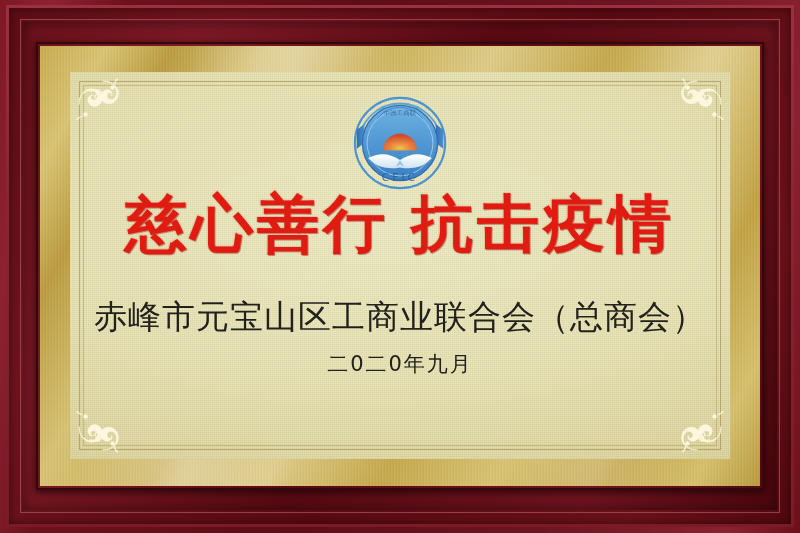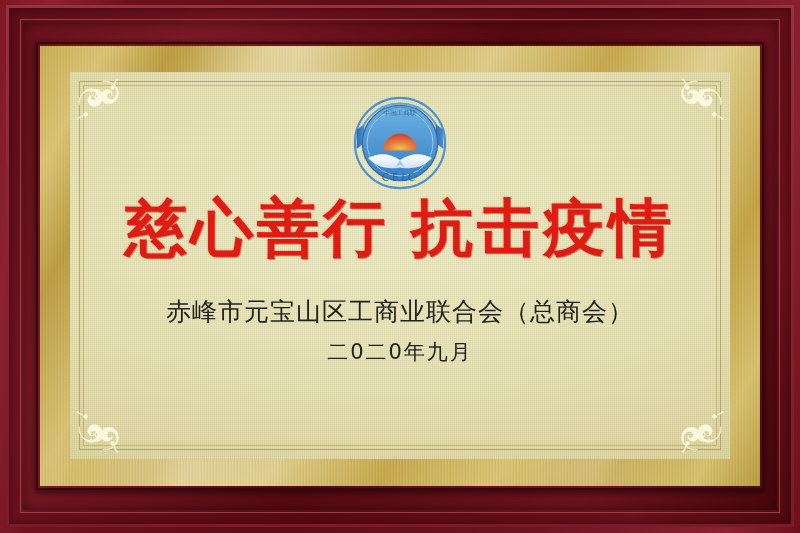--- a/index.html
+++ b/index.html
@@ -88,32 +88,32 @@
   .c-bl{left:2px;bottom:2px;transform:scaleY(-1);}
   .c-br{right:2px;bottom:2px;transform:scale(-1,-1);}
   
   .content{
     position:absolute;inset:0;display:flex;flex-direction:column;align-items:center;
   }
   .logo-wrap{margin-top:24px;width:94px;height:94px;position:relative;}
   .logo-wrap svg{width:100%;height:100%;display:block;}
   .title{
     margin-top:6px;
-    font-family:Liberation Serif, serif;
+    font-family:Liberation Mono, monospace;
     font-size:62px;font-weight:bold;line-height:1.05;
     color:#e01b12;
     letter-spacing:4px;
     white-space:nowrap;
     text-shadow:1px 1px 0 rgba(120,10,5,.35), 0 0 2px rgba(224,27,18,.5);
   }
   .title .gap{display:inline-block;width:22px;}
   .org{
     margin-top:34px;
     font-family:"DejaVu Sans","Liberation Sans",sans-serif;
-    font-size:25px;color:#22211c;letter-spacing:1px;white-space:nowrap;
+    font-size:33px;color:#22211c;letter-spacing:1px;white-space:nowrap;
   }
   .date{
     margin-top:10px;
     font-family:"DejaVu Sans","Liberation Sans",sans-serif;
     font-size:21px;color:#22211c;letter-spacing:2px;white-space:nowrap;
   }
 </style>
 </head>
 <body>
 

